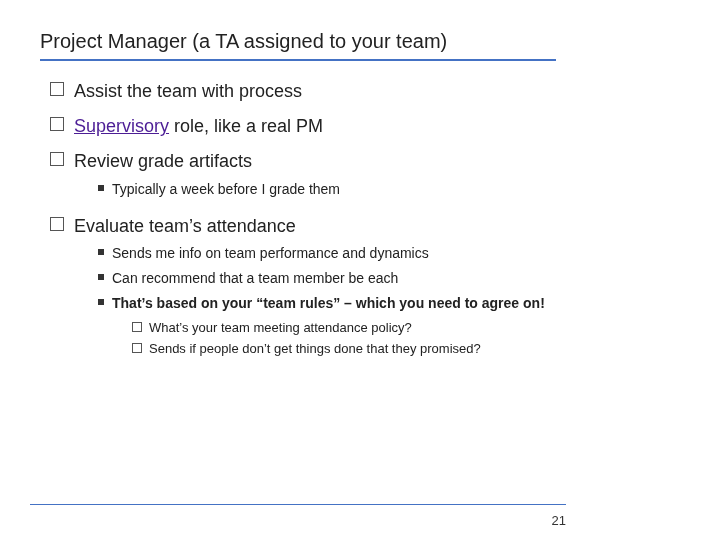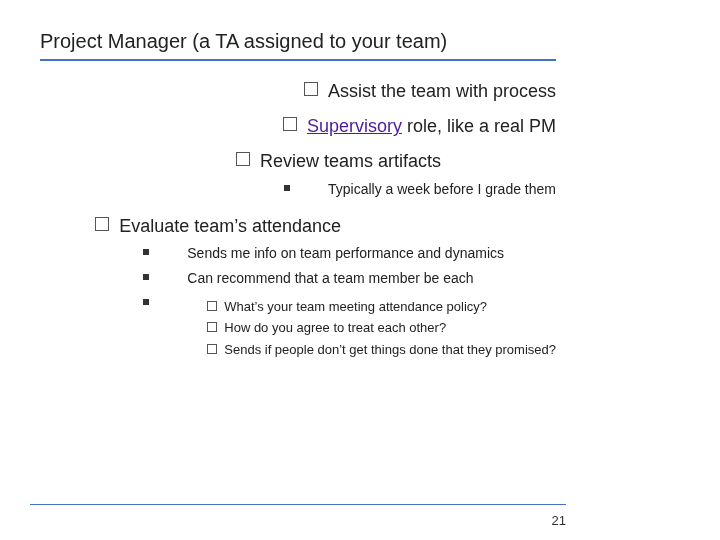--- a/index.html
+++ b/index.html
@@ -35,21 +35,20 @@
     }
 
     .content {
       padding-left: 10px;
     }
 
     .bullet-item {
       display: flex;
       align-items: flex-start;
       margin-bottom: 10px;
-      justify-content: flex-end;
     }
 
     .bullet-box {
       width: 14px;
       height: 14px;
       border: 1.5px solid #555;
       display: inline-block;
       margin-right: 10px;
       margin-top: 3px;
       flex-shrink: 0;
@@ -62,21 +61,20 @@
 
     .sub-list {
       margin-top: 4px;
       margin-left: 24px;
     }
 
     .sub-item {
       display: flex;
       align-items: flex-start;
       margin-bottom: 4px;
-      gap: 30px;
     }
 
     .sub-bullet {
       width: 6px;
       height: 6px;
       background: #333;
       display: inline-block;
       margin-right: 8px;
       margin-top: 6px;
       flex-shrink: 0;
@@ -159,21 +157,21 @@
     <div class="bullet-item">
       <span class="bullet-box"></span>
       <span class="bullet-text">
         <span class="supervisory-link">Supervisory</span> role, like a real PM
       </span>
     </div>
 
     <div class="bullet-item">
       <span class="bullet-box"></span>
       <div>
-        <span class="bullet-text">Review teams artifacts</span>
+        <span class="bullet-text">Review grade artifacts</span>
         <div class="sub-list">
           <div class="sub-item">
             <span class="sub-bullet"></span>
             <span class="sub-text">Typically a week before I grade them</span>
           </div>
         </div>
       </div>
     </div>
 
     <div class="bullet-item">
@@ -188,31 +186,28 @@
           </div>
 
           <div class="sub-item">
             <span class="sub-bullet"></span>
             <span class="sub-text">Can recommend that a team member be each</span>
           </div>
 
           <div class="sub-item">
             <span class="sub-bullet"></span>
             <div>
+              <span class="sub-text-bold">That’s based on your “team rules” – which you need to agree on!</span>
               <div class="sub-sub-list">
                 <div class="sub-sub-item">
                   <span class="sub-sub-box"></span>
                   <span class="sub-sub-text">What’s your team meeting attendance policy?</span>
                 </div>
                 <div class="sub-sub-item">
                   <span class="sub-sub-box"></span>
-                  <span class="sub-sub-text">How do you agree to treat each other?</span>
-                </div>
-                <div class="sub-sub-item">
-                  <span class="sub-sub-box"></span>
                   <span class="sub-sub-text">Sends if people don’t get things done that they promised?</span>
                 </div>
               </div>
             </div>
           </div>
 
         </div>
       </div>
     </div>
 

